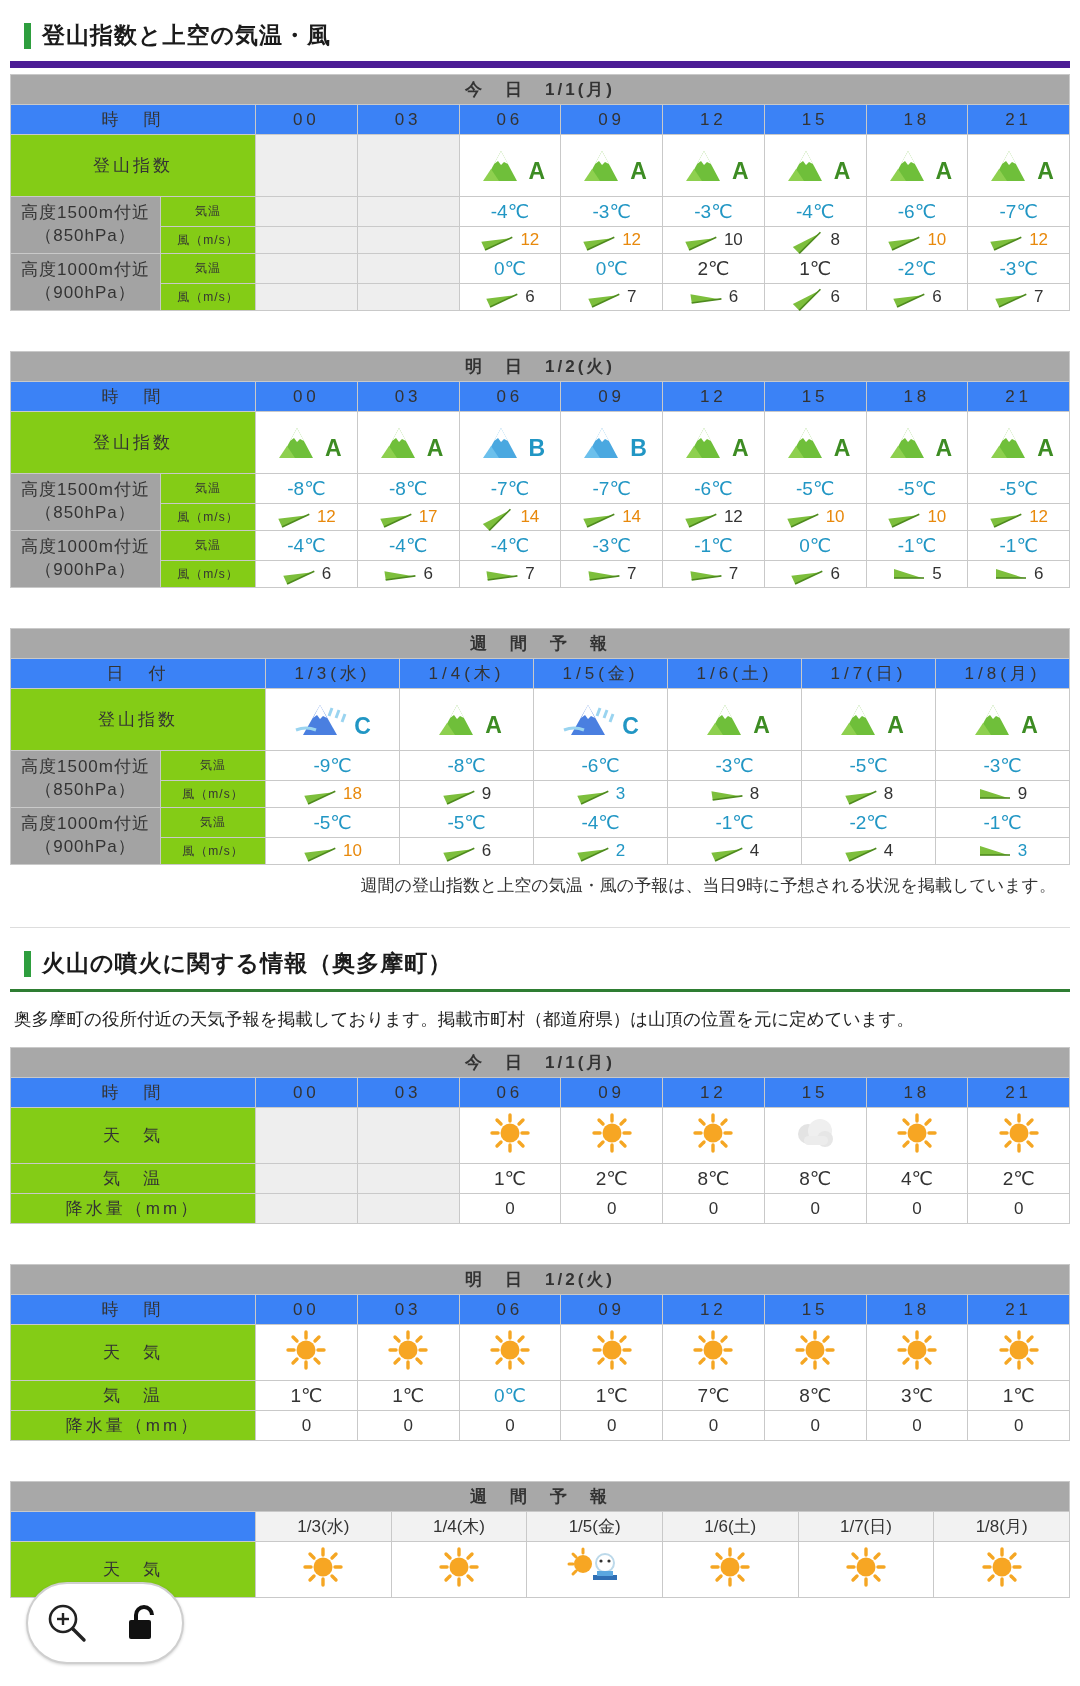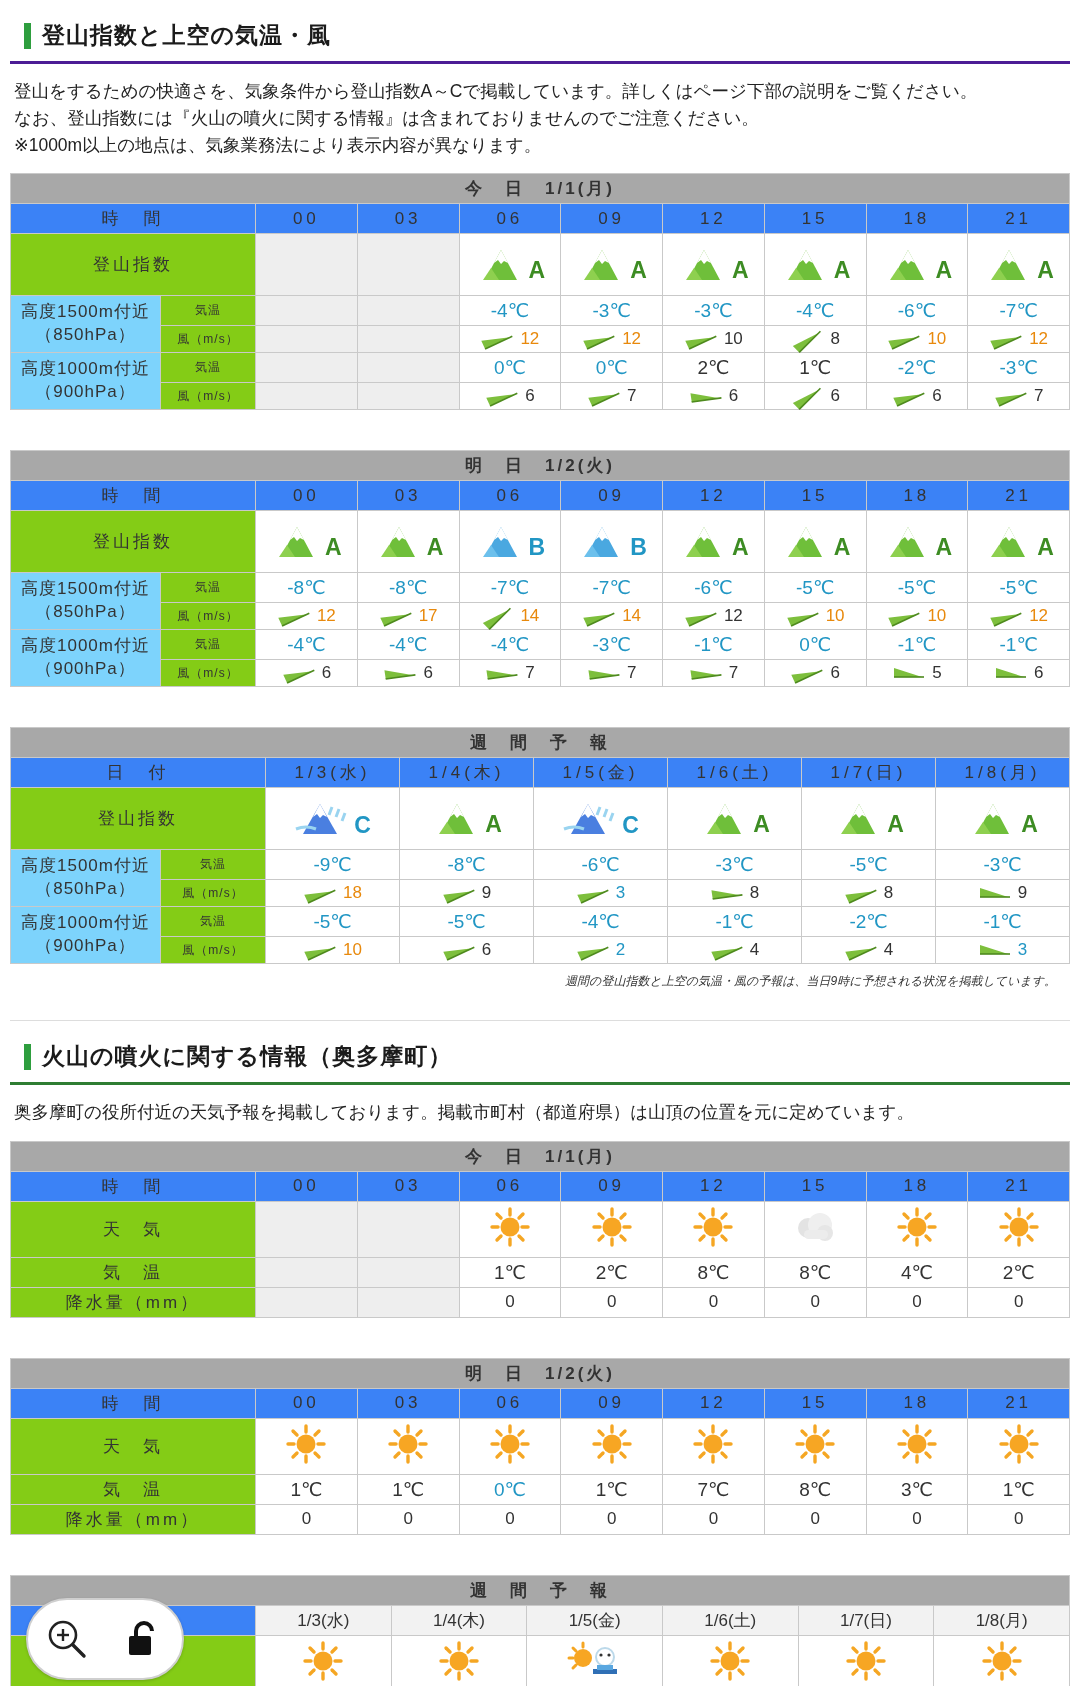--- a/index.html
+++ b/index.html
@@ -14,21 +14,21 @@
     position: relative;
     color: #222;
   }
   .page { width: 1080px; padding: 0 0 10px 0; }
 
   
   .section-header {
     display: flex;
     align-items: center;
     padding: 12px 0 10px 14px;
-    border-bottom: 3px solid #4c1d95;
+    border-bottom: 7px solid #4c1d95;
     margin: 8px 10px 0 10px;
   }
   .section-header .bar {
     width: 7px; height: 26px; background: #2e9e3e; margin-right: 11px;
   }
   .section-header .title {
     font-size: 23px; font-weight: bold; color: #1b1b1b; letter-spacing: 1px;
   }
 
   .lead {
@@ -70,21 +70,21 @@
     color: #333;
   }
   .rowlabel {
     background: #84cc16;
     font-size: 17px;
     letter-spacing: 3px;
     color: #333;
   }
   .rowlabel.sub { letter-spacing: 1px; font-size: 12px; }
   .rowlabel2 {
-    background: #7dd3fc;
+    background: #a3a3a3;
     font-size: 16px;
     letter-spacing: 1px;
     line-height: 1.35;
     color: #333;
   }
   .blank { background: #eeeeee; }
   .temp { color: #2196c4; font-size: 19px; }
   .temp.warm { color: #333333; }
   .wind-val { font-size: 17px; }
   .wind-val.orange { color: #e8890c; }
@@ -92,24 +92,23 @@
   .wind-val.dark { color: #333; }
   .cell-wind { display: flex; align-items: center; justify-content: center; gap: 6px; }
   .idx-cell { padding: 6px 0 4px 0; }
   .idx-inner { display: flex; align-items: flex-end; justify-content: center; gap: 2px; }
   .grade { font-size: 23px; font-weight: bold; }
   .grade.A { color: #3d8c23; }
   .grade.B { color: #2196c4; }
   .grade.C { color: #2196c4; }
   .note {
     text-align: right;
-    font-size: 12px;
+    font-size: 17px;
     color: #333;
     padding: 9px 14px 0 0;
-    font-style: italic;
   }
   .spacer-lg { height: 34px; }
   .hr-light { border: none; border-top: 1px solid #ddd; margin: 30px 10px 0 10px; }
   .precip { font-size: 17px; color: #333; }
   .wk-hdr { background: #f2f2f2; font-size: 17px; padding: 6px 0; }
 
   
   .float-ctl {
     position: absolute;
     left: 26px; bottom: 22px;
@@ -125,25 +124,20 @@
 </head>
 <body>
 
 <div class="page">
 
   <div class="section-header">
     <div class="bar"></div>
     <div class="title">登山指数と上空の気温・風</div>
   </div>
 
-  <div class="lead">
-    <div>登山をするための快適さを、気象条件から登山指数A～Cで掲載しています。詳しくはページ下部の説明をご覧ください。</div>
-    <div>なお、登山指数には『火山の噴火に関する情報』は含まれておりませんのでご注意ください。</div>
-    <div>※1000m以上の地点は、気象業務法により表示内容が異なります。</div>
-  </div>
 
   <div class="tbl-wrap">
     <table class="wx">
       <colgroup>
         <col style="width:150px">
           <col style="width:95px">
         <col span="8">
       </colgroup>
       <tbody id="mt-today">
           <tr>

